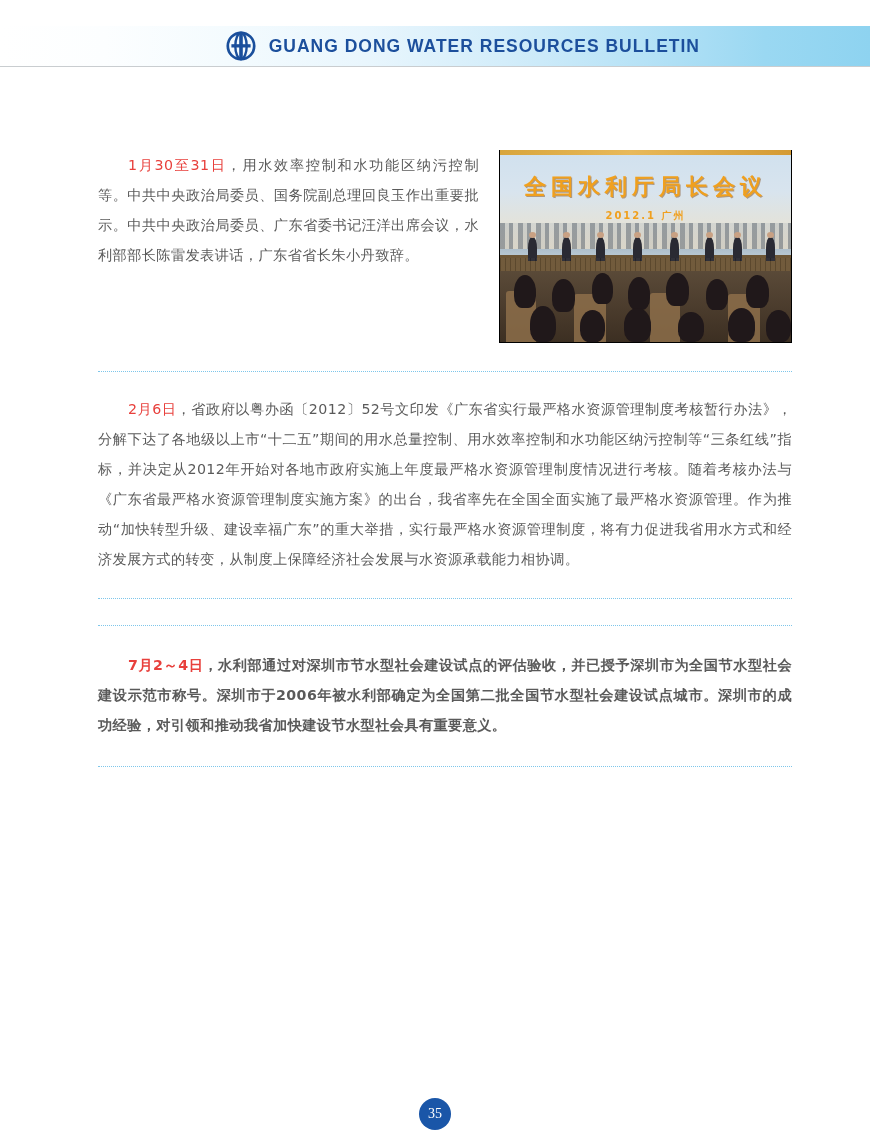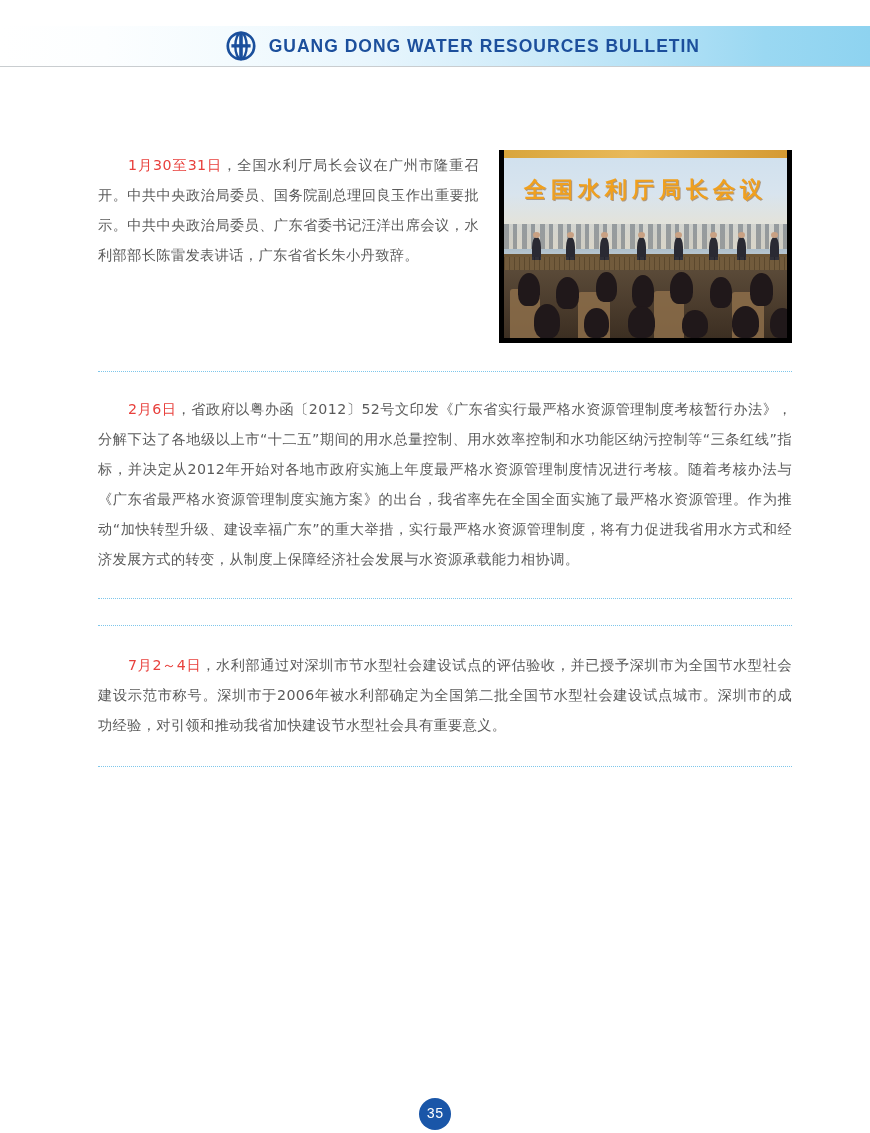--- a/index.html
+++ b/index.html
@@ -87,21 +87,21 @@
   }
 
   
   .lead-photo {
     float: right;
     width: 293px;
     height: 200px;
     margin: -7px 0 8px 20px;
     position: relative;
     overflow: hidden;
-    border: 5px solid #000000;
+    border: 1px solid #000000;
     box-sizing: border-box;
   }
 
   
   .ph-sky {
     position: absolute; left: 0; top: 0; width: 100%; height: 60%;
     background: linear-gradient(to bottom, #cfe0ee 0%, #d8e4ee 40%, #e8e2d2 78%, #efe3c9 100%);
   }
   .ph-topbar {
     position: absolute; left: 0; top: 0; width: 100%; height: 5.5%;
@@ -196,36 +196,36 @@
   .divider {
     height: 0;
     border-top: 1.5px dotted #7ec6ea;
     margin: 0;
   }
   .sp-after-lead  { margin-top: 20px; }
   .sp-before-p2   { margin-top: 22px; }
   .sp-before-div2 { margin-top: 24px; }
   .sp-before-p3   { margin-top: 22px; }
   .sp-before-div3 { margin-top: 26px; }
-  .sp-before-p4   { margin-top: 24px; }
+  .sp-before-p4   { margin-top: 24px; font-weight: bold; }
   .sp-before-div4 { margin-top: 26px; }
   .sp-before-p5   { margin-top: 24px; }
 
   
   .page-number {
     position: absolute;
     left: 50%;
     transform: translateX(-50%);
     top: 1098px;
     width: 32px;
     height: 32px;
     border-radius: 50%;
     background: #1a56a8;
     color: #ffffff;
-    font-family: Liberation Mono, monospace;
+    font-family: Liberation Serif, serif;
     font-size: 14px;
     display: flex;
     align-items: center;
     justify-content: center;
   }
 </style>
 </head>
 <body>
 
 <div class="header-band"></div>
@@ -243,20 +243,21 @@
 <div class="content">
 
 
   <div class="lead-block">
     <figure class="lead-photo">
       <div class="ph-sky"></div>
       <div class="ph-topbar"></div>
       <div class="ph-skyline"></div>
       <div class="ph-river"></div>
       <div class="ph-banner-text">全国水利厅局长会议</div>
+      <div class="ph-banner-sub">2012.1  广州</div>
       <div class="ph-stage"></div>
       <div class="ph-seated" style="left:28px"></div>
       <div class="ph-seated" style="left:62px"></div>
       <div class="ph-seated" style="left:96px"></div>
       <div class="ph-seated" style="left:133px"></div>
       <div class="ph-seated" style="left:170px"></div>
       <div class="ph-seated" style="left:205px"></div>
       <div class="ph-seated" style="left:233px"></div>
       <div class="ph-seated" style="left:266px"></div>
       <div class="ph-table"></div>
@@ -273,21 +274,21 @@
       <div class="ph-head" style="left:206px;top:68%; width:22px; height:16%"></div>
       <div class="ph-head" style="left:246px;top:66%; width:23px; height:17%"></div>
       <div class="ph-head" style="left:30px; top:82%; width:26px; height:18%"></div>
       <div class="ph-head" style="left:80px; top:84%; width:25px; height:16%"></div>
       <div class="ph-head" style="left:124px;top:83%; width:27px; height:17%"></div>
       <div class="ph-head" style="left:178px;top:85%; width:26px; height:15%"></div>
       <div class="ph-head" style="left:228px;top:83%; width:27px; height:17%"></div>
       <div class="ph-head" style="left:266px;top:84%; width:25px; height:16%"></div>
     </figure>
 
-    <p class="para"><span class="indent"></span><span class="date-mark">1月30至31日</span><span>，全国水利厅局长会议在广州市隆重召开。中共中央政治局委员、国务院副总理回良玉作出重要批示。中共中央政治局委员、广东省委书记汪洋出席会议，水利部部长陈雷发表讲话，广东省省长朱小丹致辞。</span></p>
+    <p class="para"><span class="indent"></span><span class="date-mark">1月30至31日</span><span>，用水效率控制和水功能区纳污控制等。中共中央政治局委员、国务院副总理回良玉作出重要批示。中共中央政治局委员、广东省委书记汪洋出席会议，水利部部长陈雷发表讲话，广东省省长朱小丹致辞。</span></p>
   </div>
 
   <div class="divider sp-after-lead"></div>
 
   <p class="para sp-before-p2"><span class="indent"></span><span class="date-mark">2月6日</span><span>，省政府以粤办函〔2012〕52号文印发《广东省实行最严格水资源管理制度考核暂行办法》，分解下达了各地级以上市“十二五”期间的用水总量控制、用水效率控制和水功能区纳污控制等“三条红线”指标，并决定从2012年开始对各地市政府实施上年度最严格水资源管理制度情况进行考核。随着考核办法与《广东省最严格水资源管理制度实施方案》的出台，我省率先在全国全面实施了最严格水资源管理。作为推动“加快转型升级、建设幸福广东”的重大举措，实行最严格水资源管理制度，将有力促进我省用水方式和经济发展方式的转变，从制度上保障经济社会发展与水资源承载能力相协调。</span></p>
 
   <div class="divider sp-before-div2"></div>
 
 
   <div class="divider sp-before-div3"></div>

